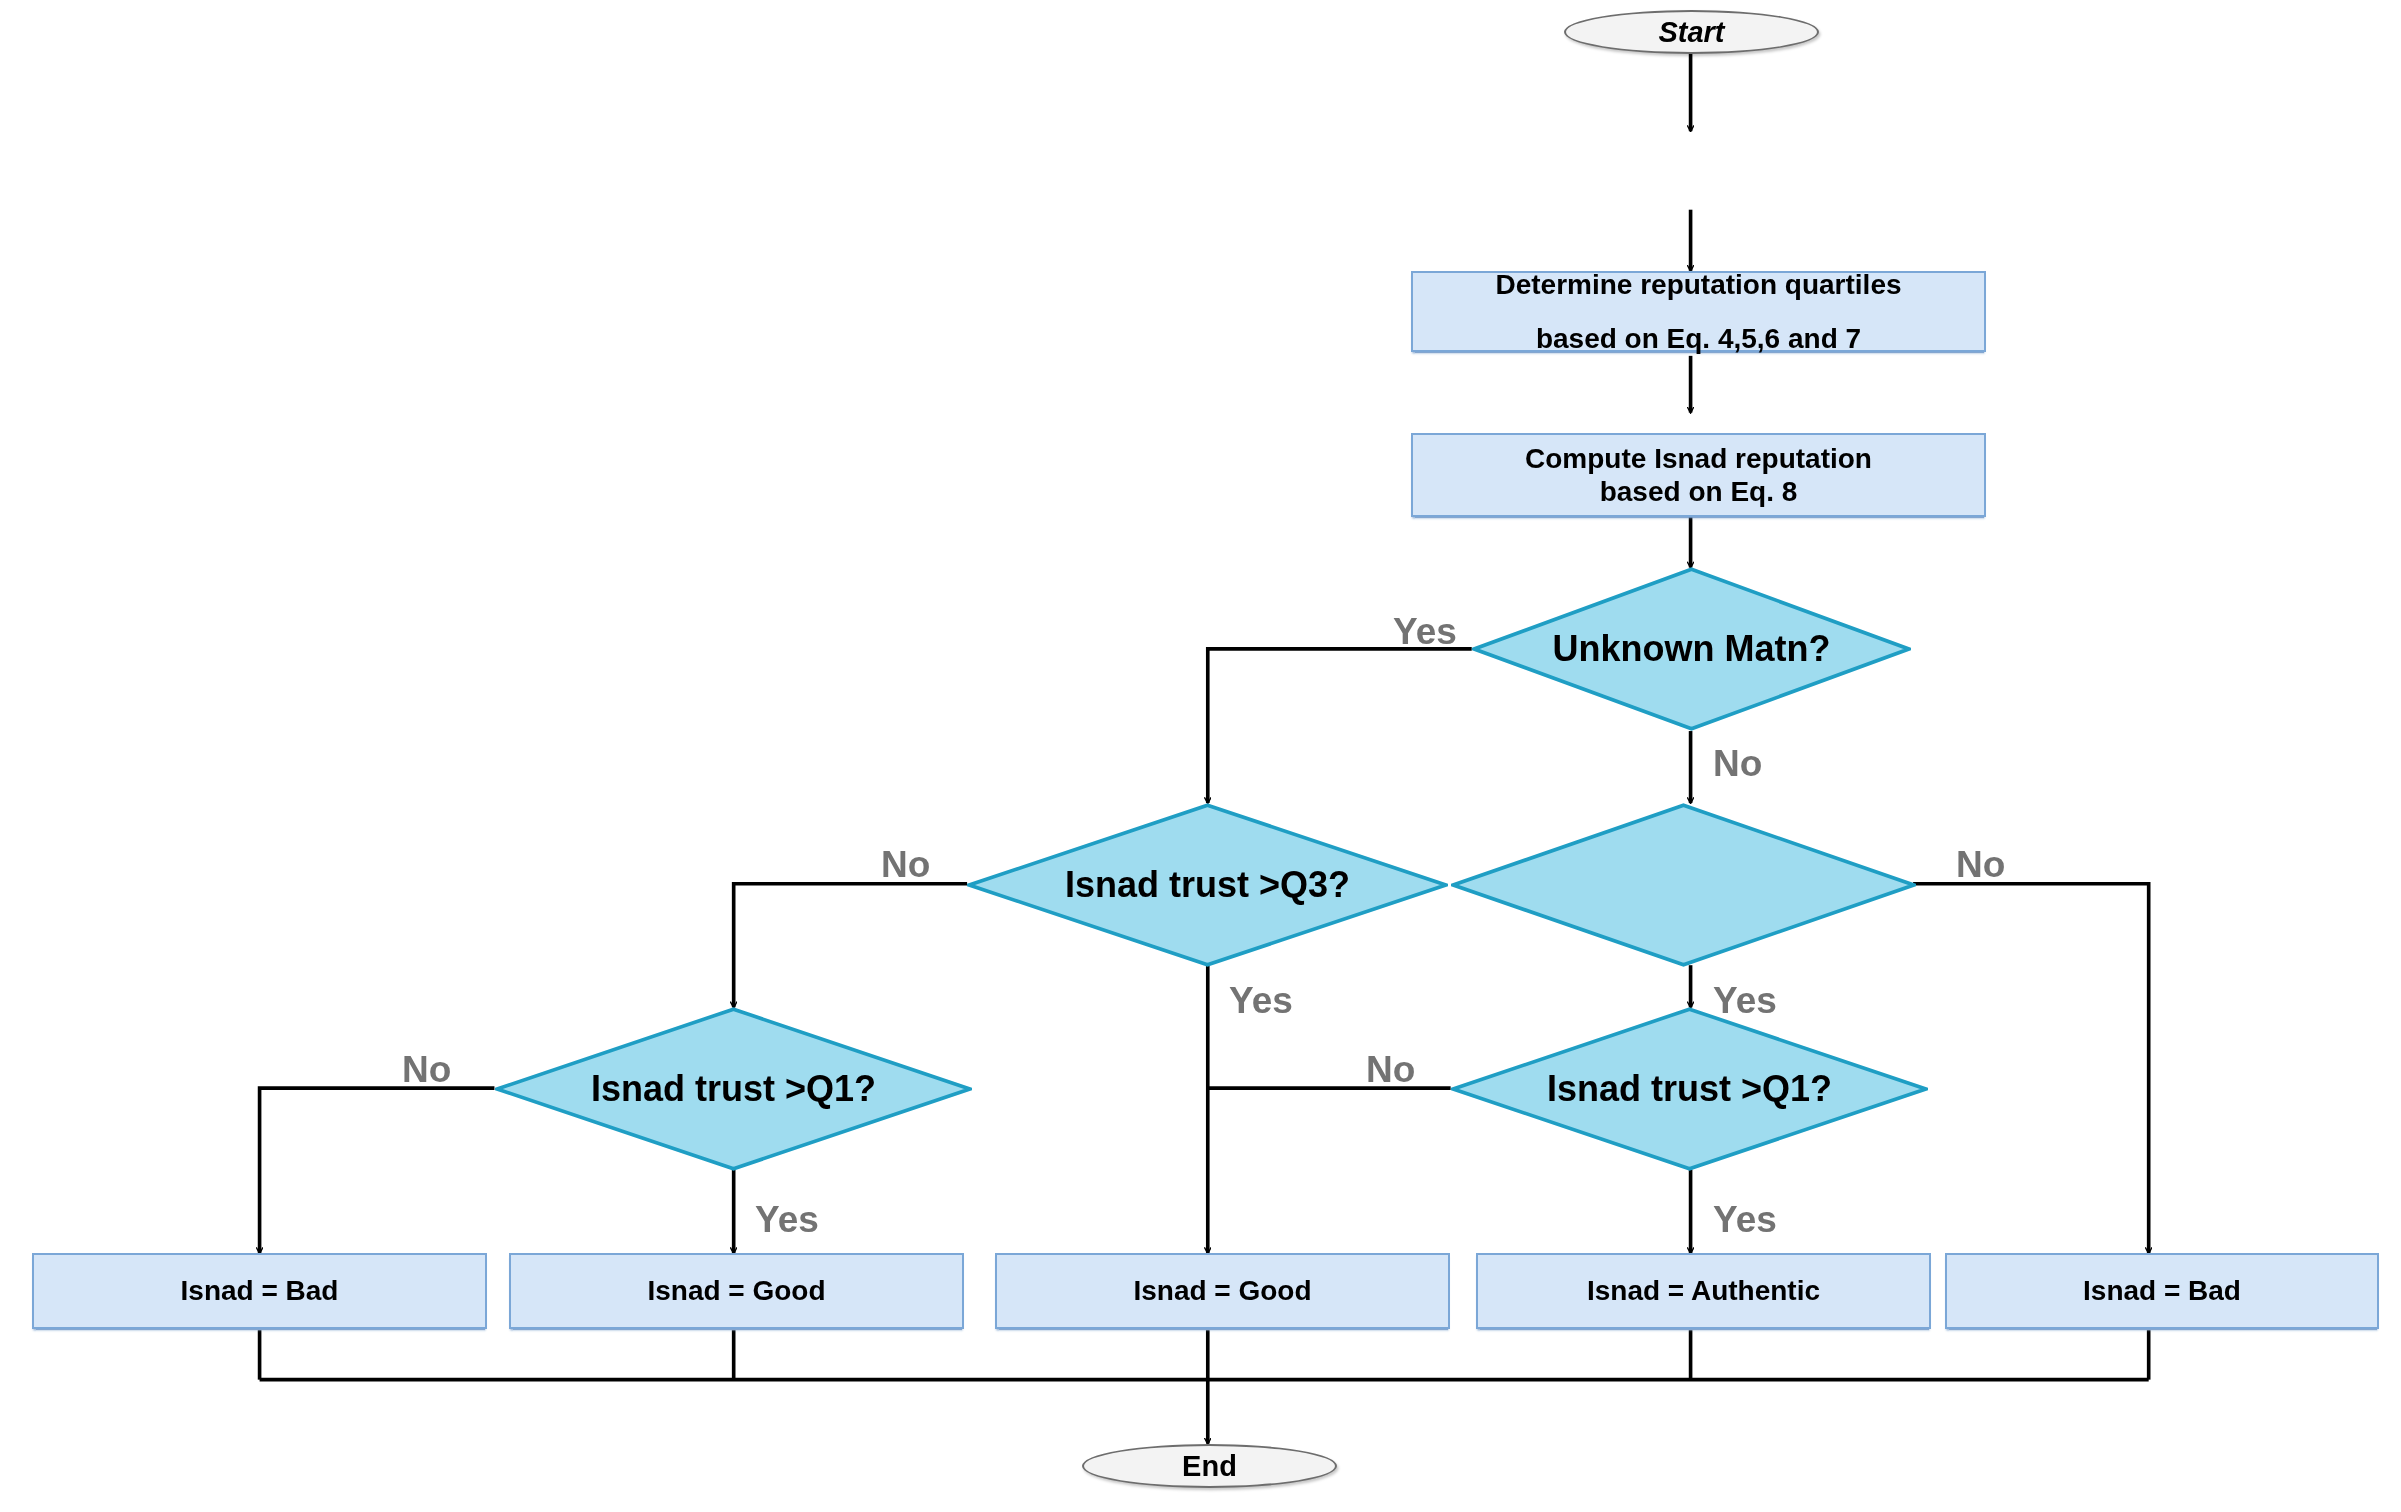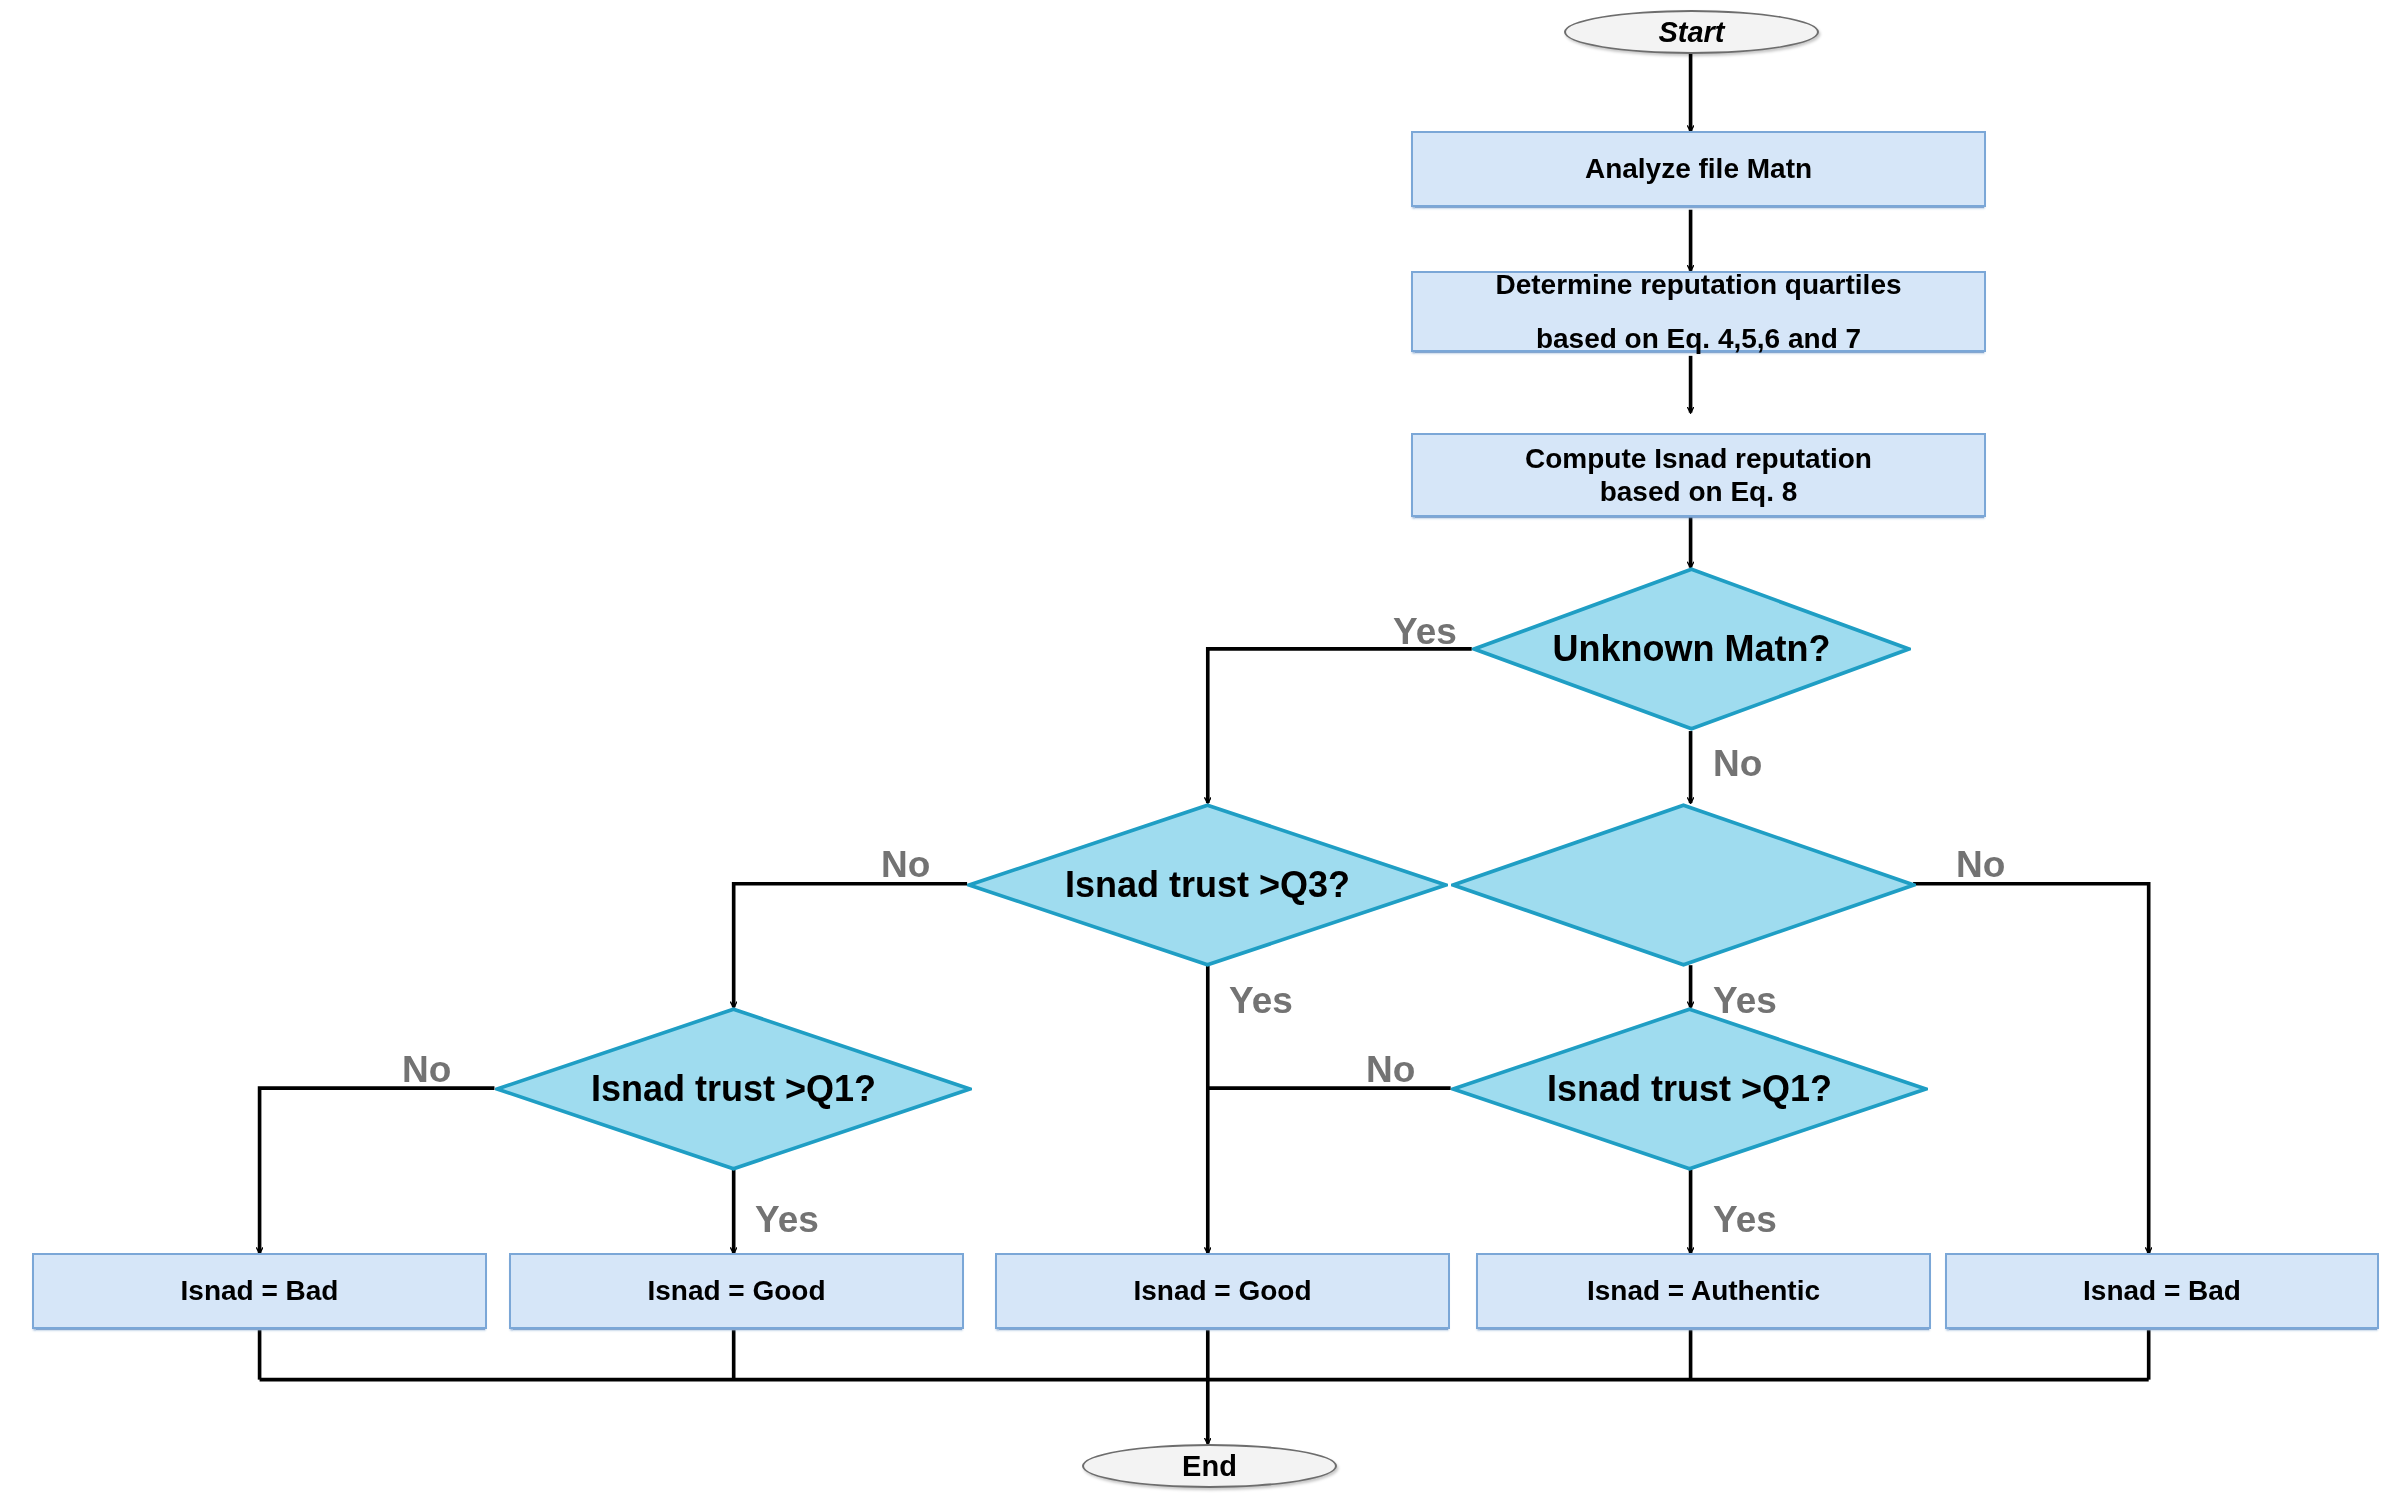--- a/index.html
+++ b/index.html
@@ -101,23 +101,20 @@
       <path d="M2325,1829 L2325,1897"></path>
       <path d="M2955,1829 L2955,1897"></path>
       <path d="M357,1897 L2955,1897"></path>
     </g>
   </svg>
 
   <div class="node terminator" style="left:1564px;top:10.2px;width:255px;height:44px;font-style:italic;">
     <span>Start</span>
   </div>
 
-  <div class="node process" style="left:1411px;top:131px;width:575px;height:76px;">
-    <span>Analyze file Matn</span>
-  </div>
 
   <div class="node process" style="left:1411px;top:271px;width:575px;height:81px; flex-direction:column;gap:20px;">
     <span>Determine reputation quartiles</span>
     <span>based on Eq. 4,5,6 and 7</span>
   </div>
 
   <div class="node process" style="left:1411px;top:413px;width:575px;height:84px; flex-direction:column;margin-top:20px;">
     <span>Compute Isnad reputation</span>
     <span>based on Eq. 8</span>
   </div>

